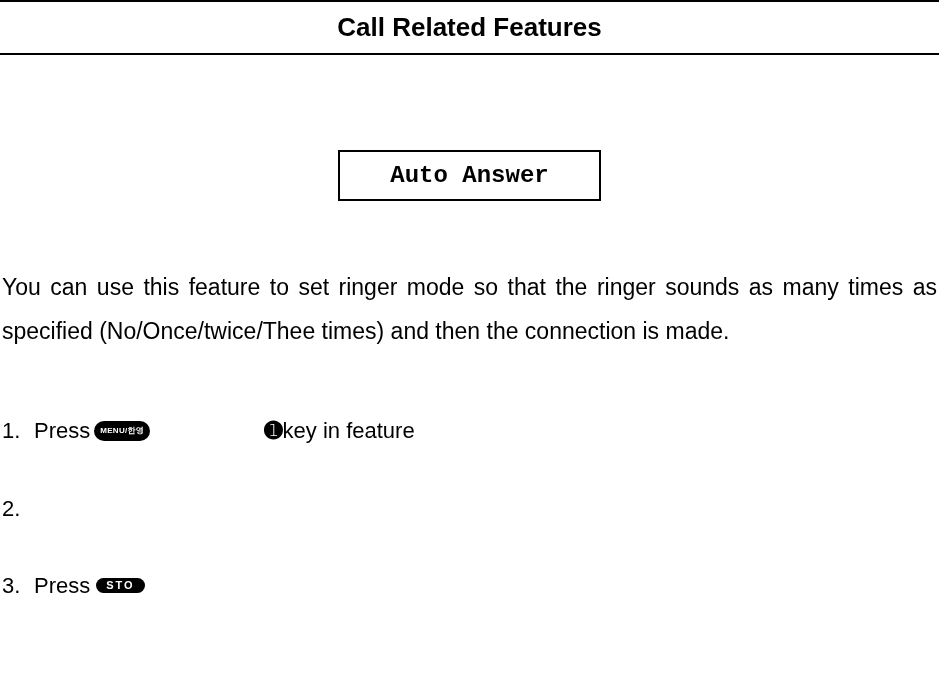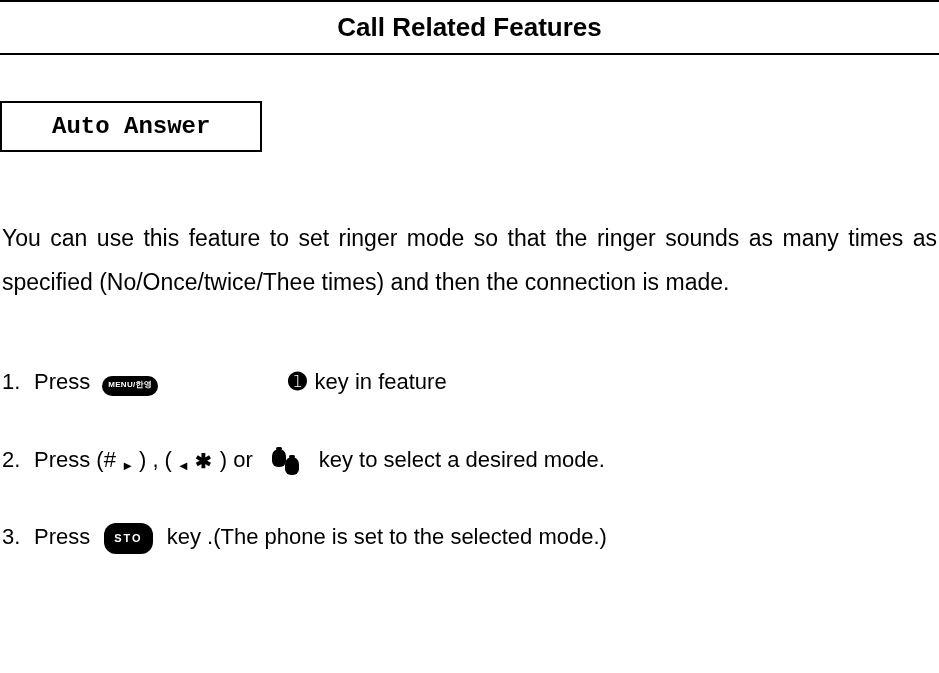--- a/index.html
+++ b/index.html
@@ -13,27 +13,28 @@
       height: 673px;
       background: #fff;
       color: #000;
       padding: 0;
     }
     .header {
       border-top: 2px solid #000;
       border-bottom: 2px solid #000;
       padding: 10px 0;
       text-align: center;
-      margin-bottom: 46px;
+      margin-bottom: 95px;
     }
     .header-title {
       font-size: 26px;
       font-weight: bold;
     }
     .box-container {
+      text-align: center;
       margin-bottom: 65px;
     }
     .box {
       display: inline-block;
       border: 2px solid #000;
       padding: 10px 50px;
       font-family: "Courier New", Courier, monospace;
       font-size: 24px;
       font-weight: bold;
     }
@@ -54,23 +55,23 @@
       margin-bottom: 42px;
       display: flex;
       align-items: center;
     }
     .step-num {
       display: inline-block;
       min-width: 32px;
     }
     .step-content {
       display: flex;
-      align-items: flex-end;
+      align-items: center;
       flex-wrap: wrap;
-      gap: 8px;
+      gap: 0;
     }
     .menu-key {
       display: inline-flex;
       align-items: center;
       justify-content: center;
       background: #000;
       color: #fff;
       border-radius: 12px;
       font-size: 8px;
       font-weight: bold;
@@ -87,21 +88,21 @@
       justify-content: center;
       background: #000;
       color: #fff;
       border-radius: 12px;
       font-size: 11px;
       font-weight: bold;
       padding: 3px 10px;
       margin: 0 6px;
       letter-spacing: 2px;
       vertical-align: middle;
-      height: 31px;
+      height: 15px;
     }
     .circled-one {
       font-size: 22px;
       font-weight: bold;
     }
     .arrow-right {
       font-size: 14px;
       font-weight: bold;
     }
     .arrow-left {
@@ -171,37 +172,23 @@
       <span>Press</span>
       <span class="menu-key">MENU/한영</span>
       <span class="spacer-wide"></span>
       <span class="circled-one">➊</span>
       <span> key in feature</span>
     </span>
   </div>
 
   <div class="step">
     <span class="step-num">2.</span>
-    <span class="step-content">
-      <span>Press (# </span>
-      <span class="arrow-right">▸</span>
-      <span>) , (</span>
-      <span class="arrow-left">◂</span>
-      <span class="star"> ✱</span>
-      <span>) or </span>
-      <span class="phone-icons">
-        <span class="phone-icon phone-icon-1"></span>
-        <span class="phone-icon phone-icon-2"></span>
-      </span>
-      <span> key to select a desired mode.</span>
-    </span>
   </div>
 
   <div class="step">
     <span class="step-num">3.</span>
     <span class="step-content">
       <span>Press</span>
       <span class="sto-key">STO</span>
-      <span> key .(The phone is set to the selected mode.)</span>
     </span>
   </div>
 
 </div>
 
 </body></html>

